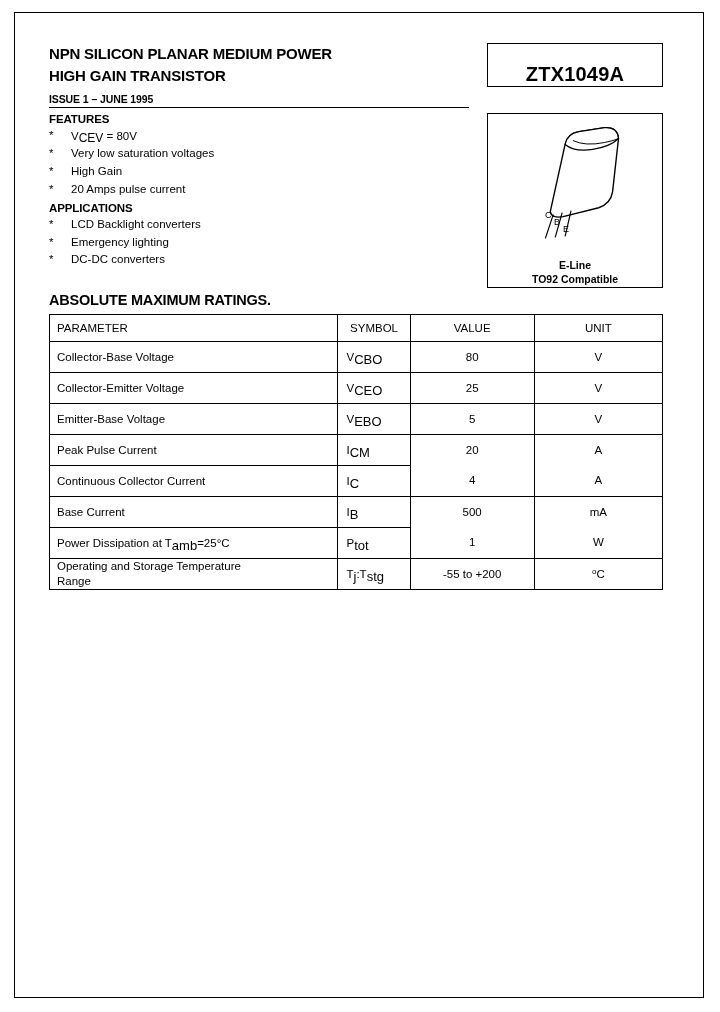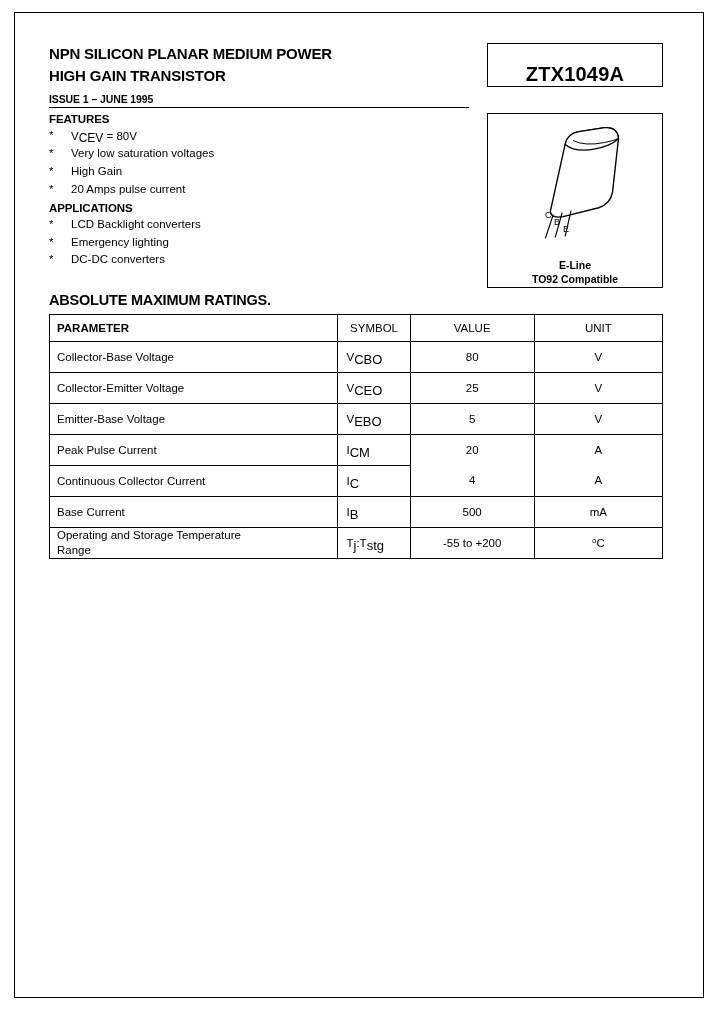--- a/index.html
+++ b/index.html
@@ -163,21 +163,20 @@
   .col-val { width: 124px; }
   .col-unit { width: 128px; }
 
   .hdr td {
     text-align: center;
     height: 26px;
   }
   .hdr td.left {
     text-align: left;
     padding-left: 7px;
-    font-weight: bold;
   }
   .ratings td.p {
     padding-left: 7px;
     height: 30px;
     vertical-align: middle;
   }
   .ratings td.s {
     padding-left: 8px;
     vertical-align: middle;
   }
@@ -337,20 +336,26 @@
           <td class="c nb-top">A</td>
         </tr>
 
         <tr>
           <td class="p">Base Current</td>
           <td class="s"><span>I</span><sub class="sm">B</sub></td>
           <td class="c nb-bottom">500</td>
           <td class="c nb-bottom">mA</td>
         </tr>
 
+        <tr>
+          <td class="p"><span>Power Dissipation at T</span><sub class="sm">amb</sub><span>=25°C</span></td>
+          <td class="s"><span>P</span><sub class="sm">tot</sub></td>
+          <td class="c nb-top">1</td>
+          <td class="c nb-top">W</td>
+        </tr>
 
         <tr>
           <td class="p two-line">
             <div>Operating and Storage Temperature</div>
             <div>Range</div>
           </td>
           <td class="s"><span>T</span><sub class="sm">j</sub><span>:T</span><sub class="sm">stg</sub></td>
           <td class="c">-55 to +200</td>
           <td class="c"><sup class="sm">o</sup><span>C</span></td>
         </tr>

